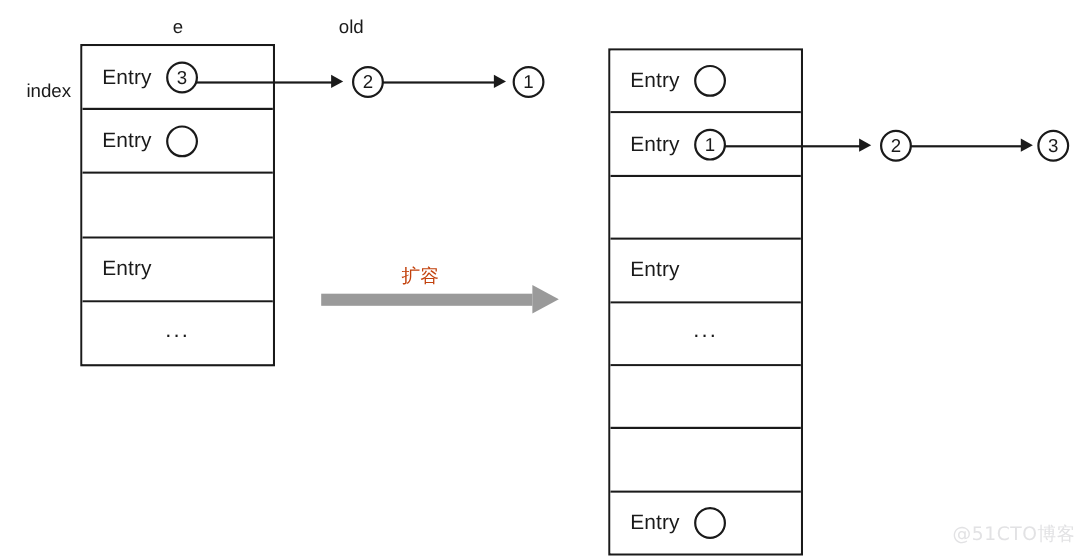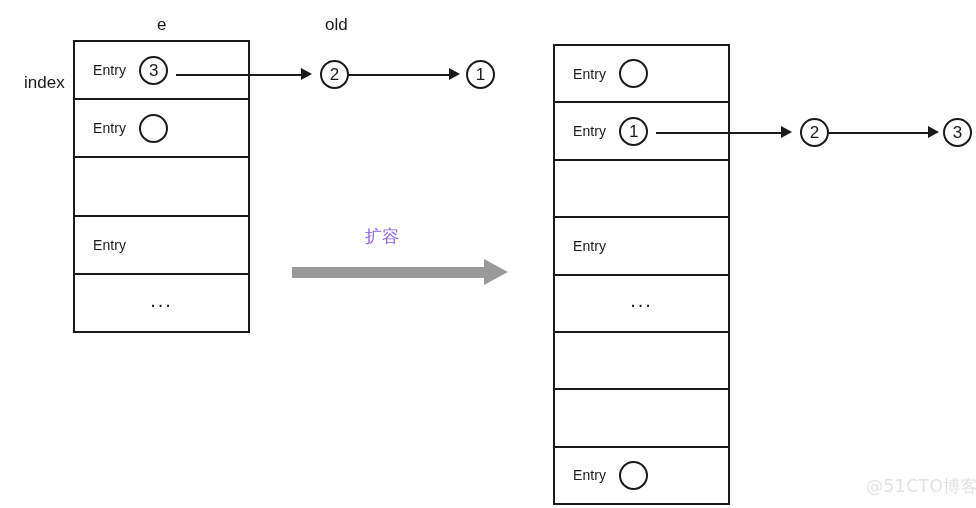--- a/index.html
+++ b/index.html
@@ -31,21 +31,21 @@
     box-sizing: border-box;
     flex: 1 1 0;
     border-bottom: 2px solid #1a1a1a;
     display: flex;
     align-items: center;
     background: #ffffff;
   }
   .row:last-child { border-bottom: none; }
 
   .row-label {
-    font-size: 14px;
+    font-size: 19px;
     line-height: 1;
     color: #1a1a1a;
     margin-left: 18px;
     letter-spacing: 0.1px;
     white-space: nowrap;
   }
   .row-dots {
     width: 100%;
     text-align: center;
     font-size: 20px;
@@ -105,23 +105,24 @@
     position: absolute;
     font-size: 17px;
     line-height: 1;
     color: #1a1a1a;
     white-space: nowrap;
   }
   .label-cn {
     position: absolute;
     font-size: 17px;
     line-height: 1;
-    color: #8b5cf6;
+    color: #c2410c;
     white-space: nowrap;
     font-family: Liberation Serif, serif;
+    margin-top: 14px;
   }
 
   
   .gray-arrow-shaft {
     position: absolute;
     background: #9a9a9a;
   }
   .gray-arrow-head {
     position: absolute;
     width: 0; height: 0;
@@ -144,21 +145,21 @@
 </style>
 </head>
 <body>
 
 <div id="canvas">
 
   <div class="label" style="left:24px; top:74px;">index</div>
 
   <div class="label" style="left:157px; top:16px;">e</div>
 
-  <div class="label" style="left:325px; top:16px;">old</div>
+  <div class="label" style="left:308px; top:16px;">old</div>
 
   <div class="table" id="left-table" style="left:73px; top:40px; width:177px; height:293px;">
       <div class="row">
         <div class="row-label">Entry</div>
         <div class="node node-inrow">3</div>
       </div>
       <div class="row">
         <div class="row-label">Entry</div>
         <div class="node node-inrow node-empty"></div>
       </div>

